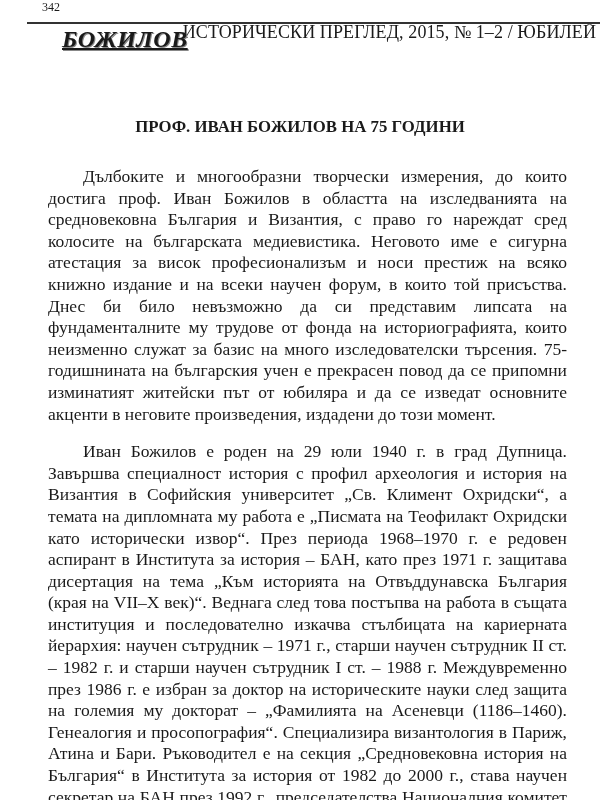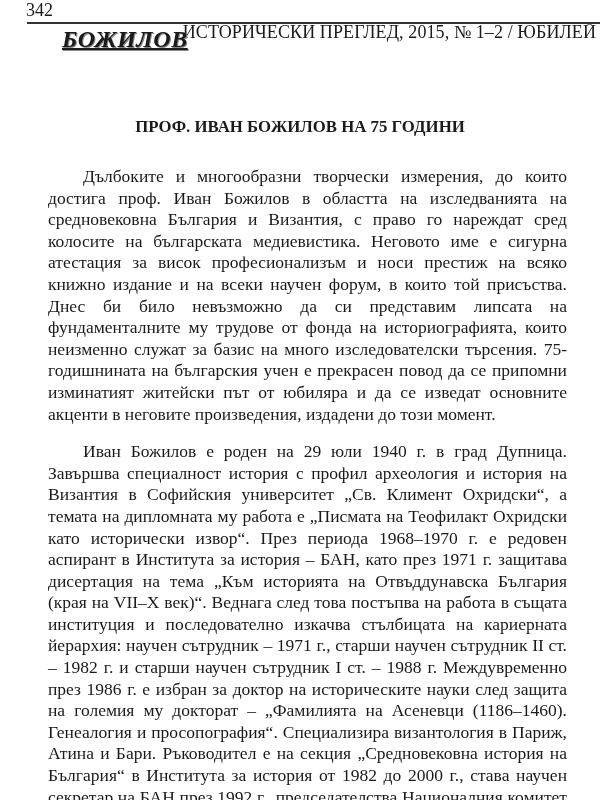--- a/index.html
+++ b/index.html
@@ -4,22 +4,22 @@
 <style>
   html, body { margin:0; padding:0; }
   body {
     width:600px; height:800px; overflow:hidden;
     background:#ffffff;
     font-family:"Liberation Serif", "DejaVu Serif", serif;
     color:#1a1a1a;
     position:relative;
   }
   .page-num {
-    position:absolute; left:26px; top:0px;
-    font-size:18px;
+    position:absolute; left:42px; top:0px;
+    font-size:12px;
   }
   .running-head {
     position:absolute; right:4px; top:22px;
     font-size:18px; letter-spacing:0.1px;
     white-space:nowrap;
   }
   .head-rule {
     position:absolute; left:27px; right:0; top:22px;
     height:1.5px; background:#333;
   }

